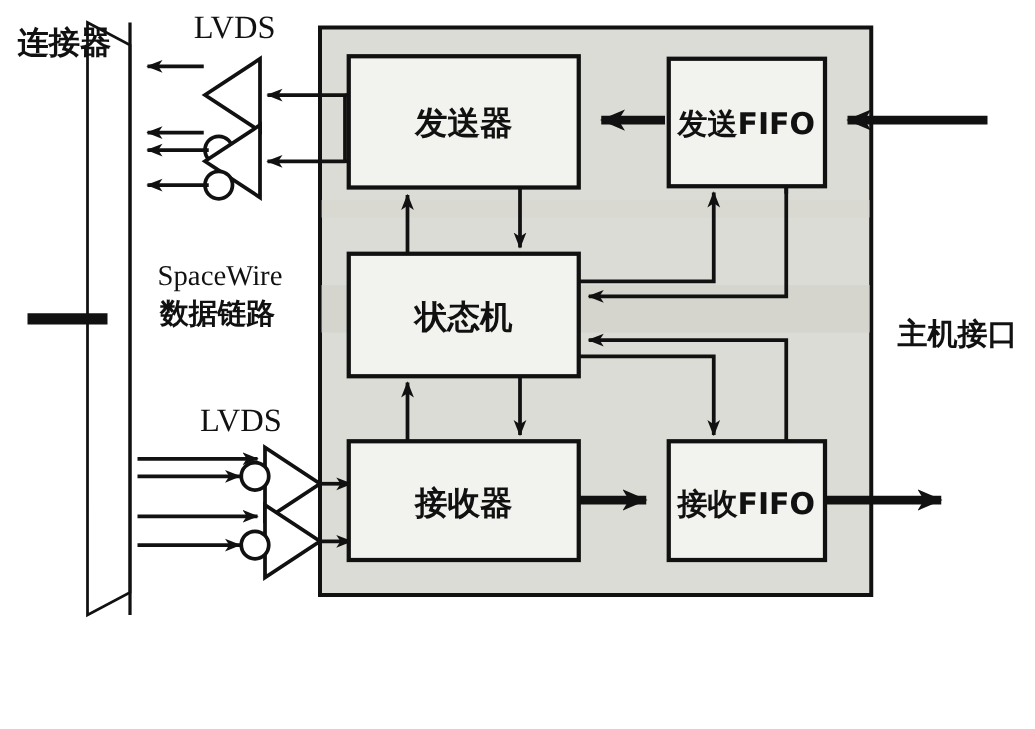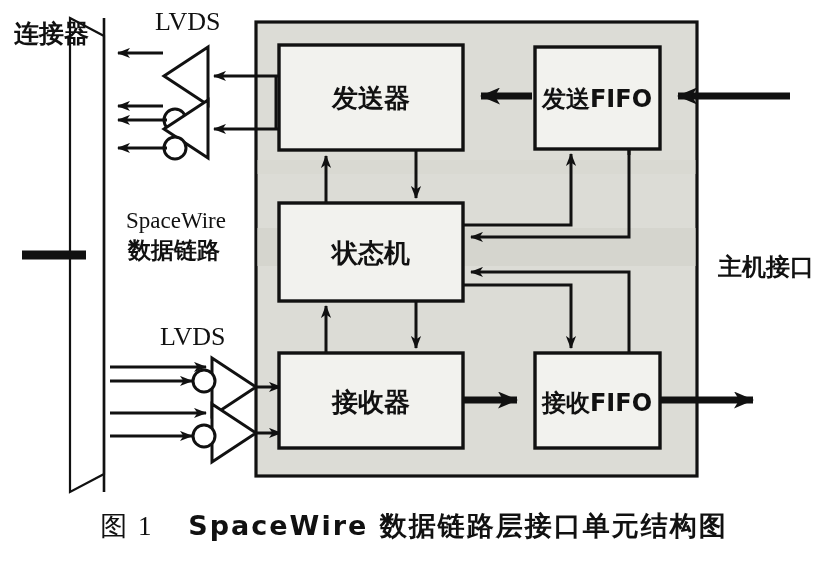--- a/index.html
+++ b/index.html
@@ -136,18 +136,14 @@
 
     <text class="lbl cn" x="718" y="275" font-size="24">主机接口</text>
 
     <text class="lbl cn" x="371" y="107" font-size="26" text-anchor="middle">发送器</text>
     <text class="lbl cn" x="597" y="107" font-size="24" text-anchor="middle">发送FIFO</text>
     <text class="lbl cn" x="371" y="262" font-size="26" text-anchor="middle">状态机</text>
     <text class="lbl cn" x="371" y="411" font-size="26" text-anchor="middle">接收器</text>
     <text class="lbl cn" x="597" y="411" font-size="24" text-anchor="middle">接收FIFO</text>
   </svg>
 
-  <div class="caption">
-    <span>图 1</span>
-    <span style="display:inline-block;width:26px;"></span><span class="cnx">SpaceWire 数据链路层接口单元结构图</span>
-  </div>
 
 </div>
 
 </body></html>

